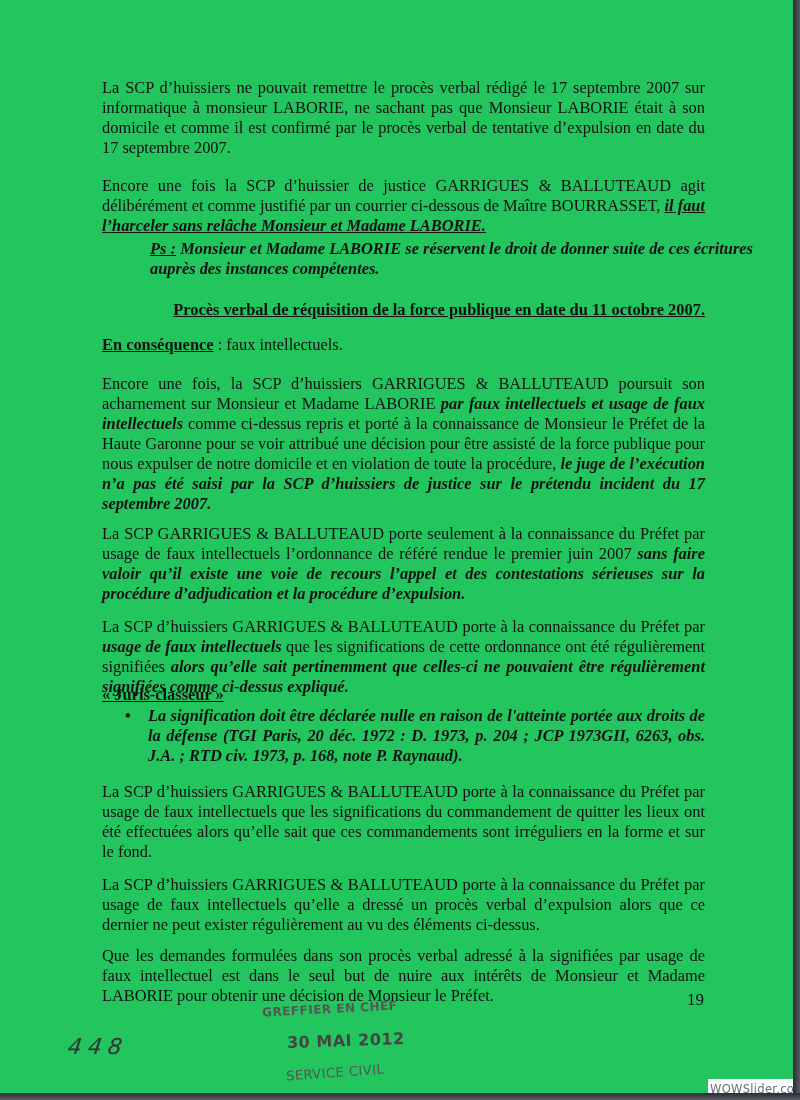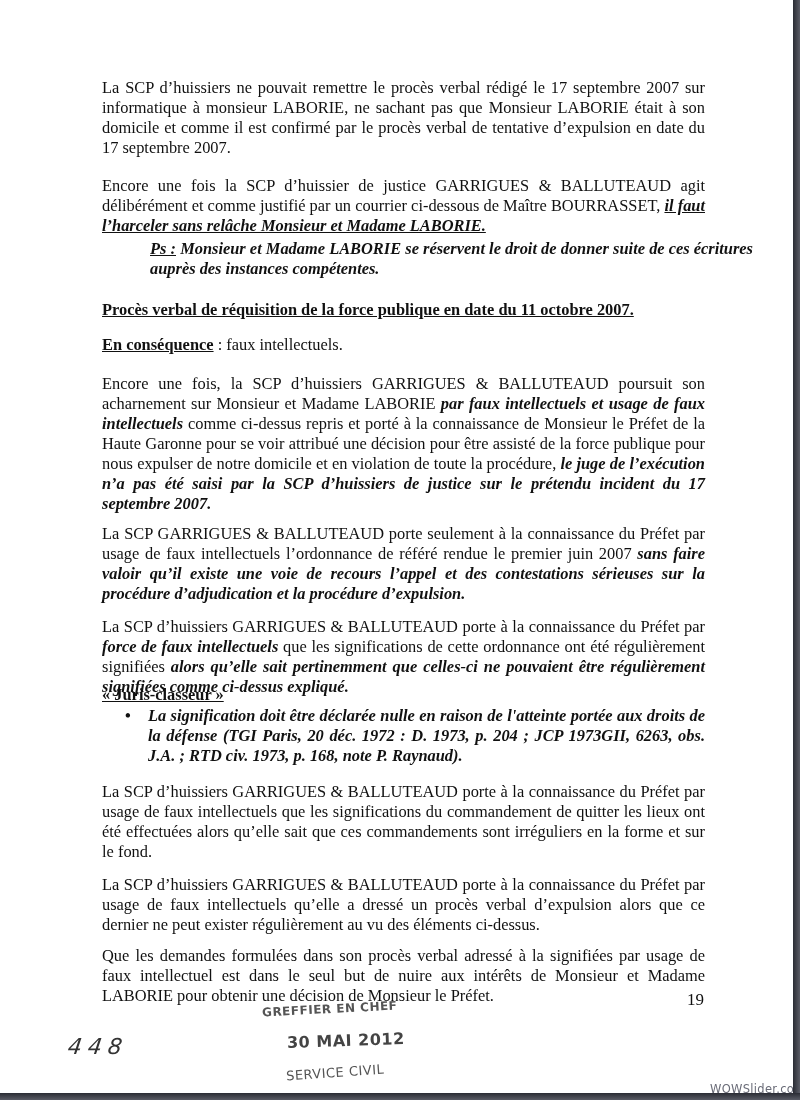--- a/index.html
+++ b/index.html
@@ -3,41 +3,41 @@
   <meta charset="utf-8">
   <style>
     html, body { margin: 0; padding: 0; }
     body {
       width: 800px; height: 1100px; position: relative; overflow: hidden;
       background: #4a4c55;
     }
     .page {
       position: absolute; left: 0; top: 0;
       width: 793px; height: 1093px;
-      background: #ffffff;
+      background: #22c55e;
       font-family: "Liberation Serif", serif;
       font-size: 16.4px; line-height: 20px; color: #111;
     }
     .shadow-right {
       position: absolute; left: 793px; top: 0; width: 7px; height: 1100px;
       background: linear-gradient(to right, #2a2c34, #5a5c66);
     }
     .shadow-bottom {
       position: absolute; left: 0; top: 1093px; width: 800px; height: 7px;
       background: linear-gradient(to bottom, #2a2c34, #5a5c66);
     }
     .p {
       position: absolute; left: 102px; width: 603px;
       text-align: justify; margin: 0;
     }
     b.bi, .bi { font-weight: bold; font-style: italic; }
     .u { text-decoration: underline; }
     .b { font-weight: bold; }
     .center-title {
-      position: absolute; left: 102px; width: 603px; text-align: left;
+      position: absolute; left: 102px; width: 603px; text-align: right;
       font-weight: bold; text-decoration: underline;
     }
     .bullet-list {
       position: absolute; left: 102px; width: 603px; margin: 0; padding: 0;
     }
     .bullet-dot {
       position: absolute; left: 23px; top: 0; font-weight: bold;
     }
     .bullet-text {
       margin-left: 46px; font-weight: bold; font-style: italic;
@@ -86,21 +86,21 @@
 
   <p class="p" style="top:374px;">
     <span>Encore une fois, la SCP d’huissiers GARRIGUES &amp; BALLUTEAUD poursuit son acharnement sur Monsieur et Madame LABORIE </span><span class="bi">par faux intellectuels et usage de faux intellectuels</span><span> comme ci-dessus repris et porté à la connaissance de Monsieur le Préfet de la Haute Garonne pour se voir attribué une décision pour être assisté de la force publique pour nous expulser de notre domicile et en violation de toute la procédure, </span><span class="bi">le juge de l’exécution n’a pas été saisi par la SCP d’huissiers de justice sur le prétendu incident du 17 septembre 2007.</span>
   </p>
 
   <p class="p" style="top:524px;">
     <span>La SCP GARRIGUES &amp; BALLUTEAUD porte seulement à la connaissance du Préfet par usage de faux intellectuels l’ordonnance de référé rendue le premier juin 2007 </span><span class="bi">sans faire valoir qu’il existe une voie de recours l’appel et des contestations sérieuses sur la procédure d’adjudication et la procédure d’expulsion.</span>
   </p>
 
   <p class="p" style="top:617px;">
-    <span>La SCP d’huissiers GARRIGUES &amp; BALLUTEAUD porte à la connaissance du Préfet par </span><span class="bi">force de faux intellectuels</span><span> que les significations de cette ordonnance ont été régulièrement signifiées </span><span class="bi">alors qu’elle sait pertinemment que celles-ci ne pouvaient être régulièrement signifiées comme ci-dessus expliqué.</span>
+    <span>La SCP d’huissiers GARRIGUES &amp; BALLUTEAUD porte à la connaissance du Préfet par </span><span class="bi">usage de faux intellectuels</span><span> que les significations de cette ordonnance ont été régulièrement signifiées </span><span class="bi">alors qu’elle sait pertinemment que celles-ci ne pouvaient être régulièrement signifiées comme ci-dessus expliqué.</span>
   </p>
 
   <div class="p b u" style="top:685px; width:auto;">« Juris-classeur »</div>
 
   <div class="bullet-list" style="top:706px;">
     <div style="position:relative;">
       <span class="bullet-dot">•</span>
       <div class="bullet-text">La signification doit être déclarée nulle en raison de l'atteinte portée aux droits de la défense  (TGI  Paris, 20 déc. 1972 : D. 1973, p. 204 ; JCP 1973GII, 6263, obs. J.A. ; RTD civ. 1973, p. 168, note P. Raynaud).</div>
     </div>
   </div>

